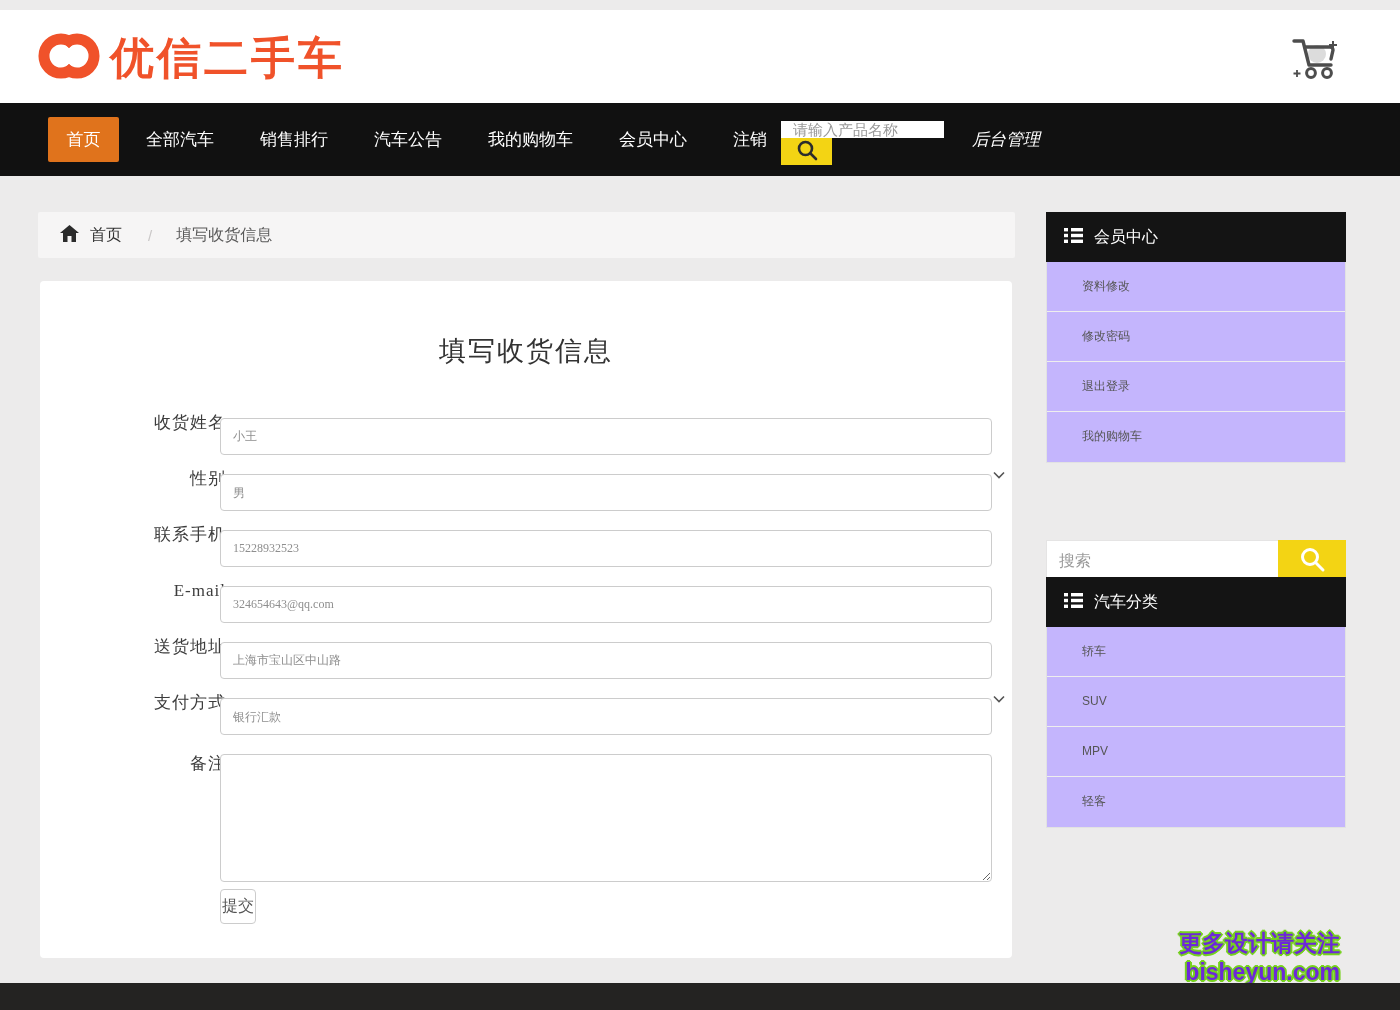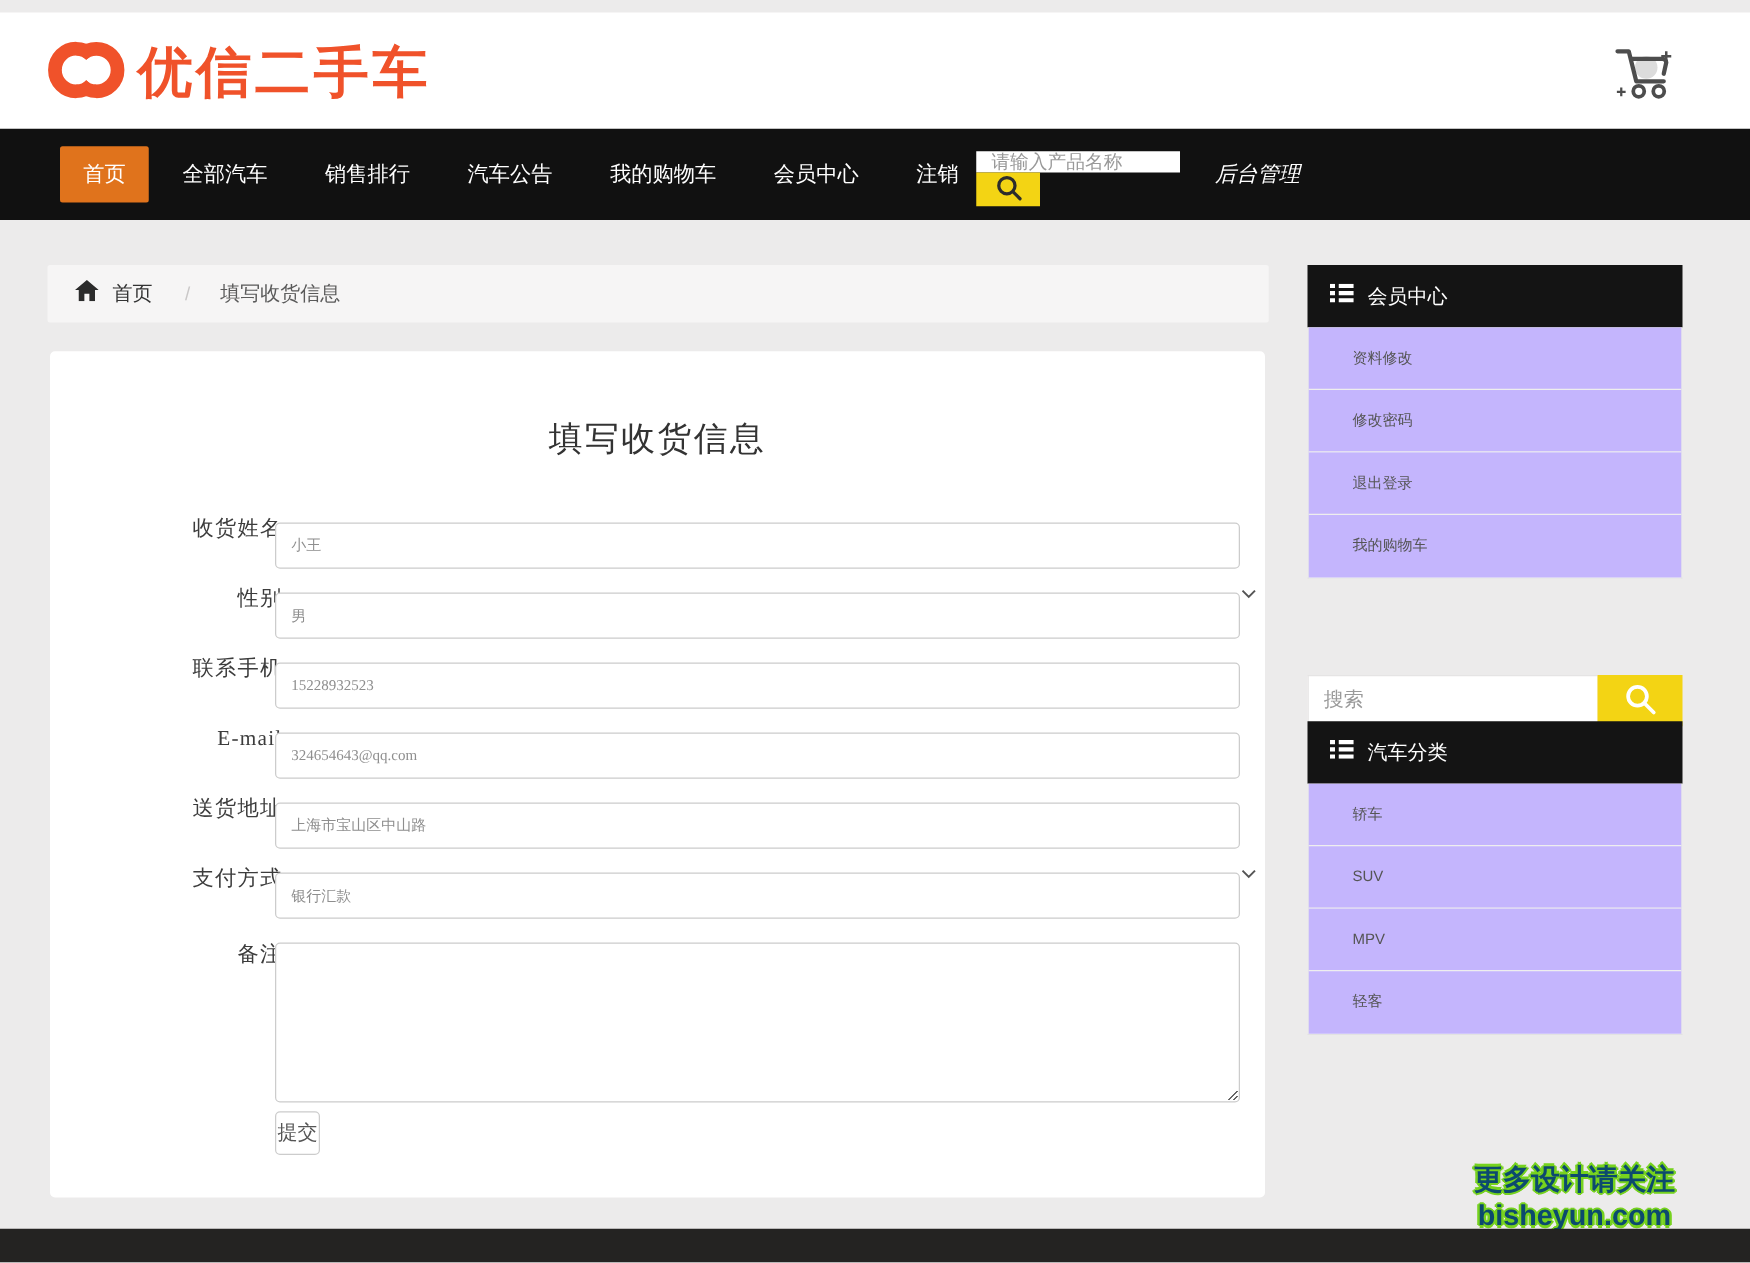--- a/index.html
+++ b/index.html
@@ -50,21 +50,21 @@
   .side-head { height:50px; background:#141414; color:#fff; font-size:16px; display:flex; align-items:center; padding-left:18px; gap:11px; }
   .side-list { background:#fff; border:1px solid #e2e2e2; border-top:none; }
   .side-item { height:50px; line-height:49px; padding-left:35px; font-size:12px; color:#555; border-bottom:1px solid #eeeeee; cursor:pointer; background:#c4b5fd; }
   .side-item:last-child { border-bottom:none; }
 
   .side-search-input { position:absolute; left:1046px; top:540px; width:232px; height:41px; border:1px solid #e5e4e4; border-right:none; background:#fff; padding:0 12px; font-size:16px; color:#777; outline:none; font-family:"Liberation Serif", serif; }
   .side-search-input::placeholder { color:#9a9a9a; }
   .side-search-btn { position:absolute; left:1278px; top:540px; width:68px; height:41px; background:#f3d414; border:none; display:flex; align-items:center; justify-content:center; cursor:pointer; }
 
   
-  .watermark { position:absolute; right:60px; top:929px; font-weight:bold; font-size:23px; line-height:29px; color:#0c4a6e; text-align:center;
+  .watermark { position:absolute; right:60px; top:929px; font-weight:bold; font-size:23px; line-height:29px; color:#6d28d9; text-align:right;
     text-shadow:-2px 0 #76d21e, 2px 0 #76d21e, 0 -2px #76d21e, 0 2px #76d21e, -1px -1px #76d21e, 1px -1px #76d21e, -1px 1px #76d21e, 1px 1px #76d21e; }
   .footer { position:absolute; left:0; bottom:0; width:1400px; height:27px; background:#242322; }
 </style>
 </head>
 <body>
 
 <div class="header">
   <div class="logo">
     <span>
       <svg width="62" height="56" viewBox="0 0 62 56">

